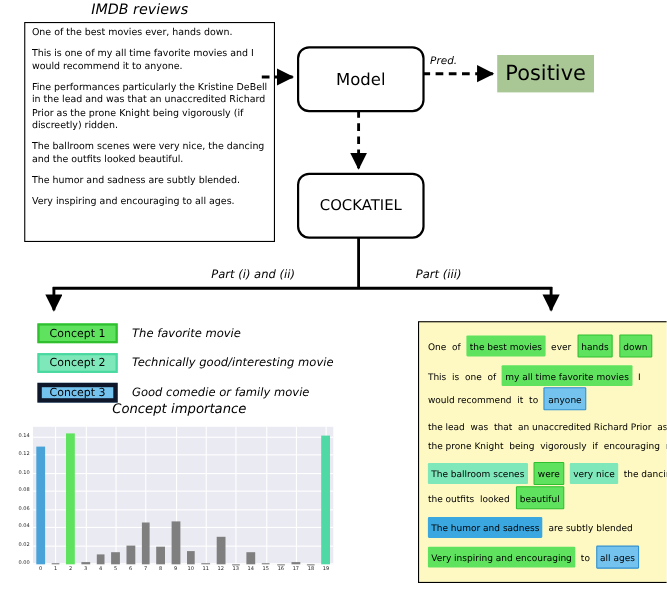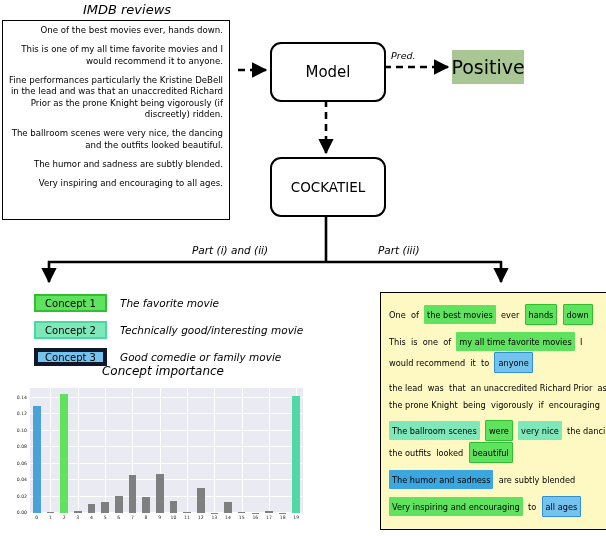--- a/index.html
+++ b/index.html
@@ -14,44 +14,43 @@
   .abs{position:absolute;}
 
   
   #imdb-title{
     left:0;top:2px;width:254px;
     text-align:center;
     font-style:italic;font-size:13px;
     font-family:"DejaVu Sans", sans-serif;
   }
   #imdb-box{
-    left:2px;top:20px;width:228px;height:200px;
+    left:22px;top:20px;width:228px;height:200px;
     border:1.3px solid #000;background:#fff;
     padding:4px 6px;
     box-sizing:border-box;
-    text-align:right;
   }
   #imdb-box p{
     margin:0 0 8px 0;
     font-size:8.6px;line-height:1.32;
     font-family:"DejaVu Sans", sans-serif;
   }
   #imdb-box p:last-child{margin-bottom:0;}
 
   
   .flowbox{
     border:2.6px solid #000;border-radius:11px;background:#fff;
     display:flex;align-items:center;justify-content:center;
     font-size:15px;
     font-family:"DejaVu Sans", sans-serif;
   }
   #model-box{left:270px;top:42px;width:112px;height:56px;}
   #cockatiel-box{left:270px;top:157px;width:112px;height:56px;font-size:13.5px;}
   #positive-box{
-    left:452px;top:50px;width:72px;height:34px;
+    left:452px;top:50px;width:88px;height:34px;
     background:#a9c795;
     display:flex;align-items:center;justify-content:center;
     font-size:19px;
     font-family:"DejaVu Sans", sans-serif;
   }
   #pred-label{
     left:391px;top:50px;
     font-style:italic;font-size:9.5px;
     font-family:"DejaVu Sans", sans-serif;
   }

